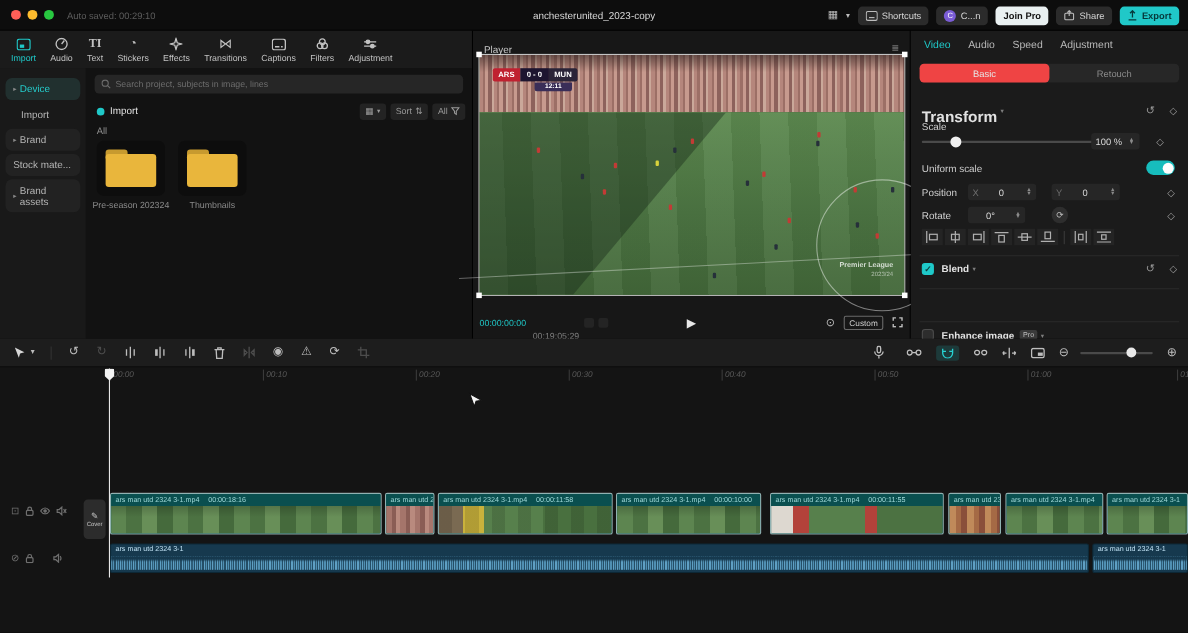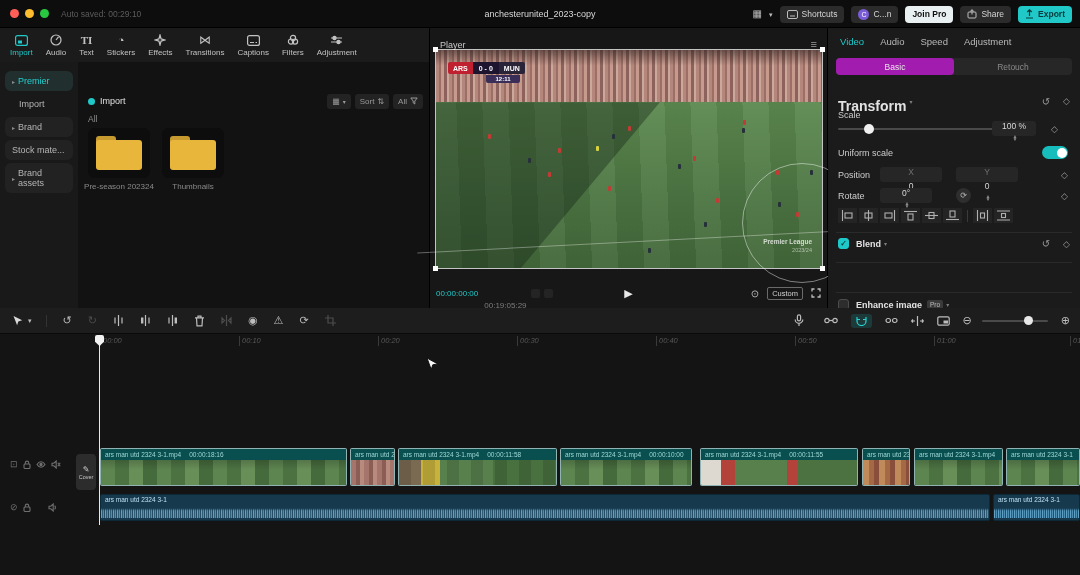--- a/index.html
+++ b/index.html
@@ -109,27 +109,27 @@
   #play-btn { position:absolute; left:50%; transform:translateX(-50%); color:#e8e8e8; font-size:11px; }
   #pc-right { margin-left:auto; display:flex; align-items:center; gap:8px; color:#bdbdbd; }
   #quality-chip { font-size:7.5px; border:1px solid #6a6a6a; border-radius:2px; padding:1px 4px; color:#cfcfcf; }
   .corner-ico svg { stroke:#bdbdbd; fill:none; stroke-width:1.3; }
 
   
   #props-tabs { height:26px; display:flex; align-items:center; gap:16px; padding-left:12px; font-size:9.5px; color:#b9b9b9; }
   #props-tabs .ptab.active { color:#1fc9c9; }
   #mode-seg { position:absolute; left:8px; right:8px; top:30px; height:17px; background:#272727; border-radius:4px; display:flex; }
   .seg { flex:1; display:flex; align-items:center; justify-content:center; font-size:8.5px; color:#8a8a8a; border-radius:4px; }
-  .seg.active { background:#a21caf; color:#e6e6e6; }
+  .seg.active { background:#ef4444; color:#e6e6e6; }
   .prop-label { font-size:9px; color:#cdcdcd; }
   .sec-title { font-size:14px; color:#e2e2e2; font-weight:bold;margin-top:10px; }
   .kf { color:#9a9a9a; font-size:9px; }
   .reset { color:#9a9a9a; font-size:10px; }
   .valbox { height:15px; background:#262626; border-radius:3px; display:flex; align-items:center;
-    padding:0 4px; font-size:8.5px; color:#d8d8d8; gap:4px;flex-direction:column; }
+    padding:0 4px; font-size:8.5px; color:#d8d8d8; gap:4px; }
   .stepper { display:flex; flex-direction:column; line-height:0.55; font-size:5px; color:#8a8a8a; margin-left:2px; }
   .axis { color:#6f6f6f; }
   #scale-slider { position:absolute; left:10px; top:7px; width:158px; height:2px; background:#4a4a4a; border-radius:1px; }
   #scale-thumb { position:absolute; left:26px; top:-4px; width:10px; height:10px; border-radius:50%; background:#f0f0f0; }
   .toggle { width:26px; height:13px; border-radius:7px; background:#17bdbd; position:relative; }
   .toggle .knob { position:absolute; right:1.5px; top:1.5px; width:10px; height:10px; border-radius:50%; background:#fff; }
   .checkbox { width:11px; height:11px; border-radius:3px; background:#2d2d2d; border:1px solid #4c4c4c;
     display:flex; align-items:center; justify-content:center; font-size:8px; color:#0b3c3c; }
   .checkbox.on { background:#1fc9c9; border-color:#1fc9c9; font-weight:bold; }
   .pro-badge { background:#3a3a3a; color:#bdbdbd; font-size:6.5px; border-radius:2px; padding:1px 3px; }
@@ -314,39 +314,48 @@
             </svg>
         </span>
         <span class="t-lab">Adjustment</span>
       </div>
     </div>
 
     <div id="media-body">
       <div id="media-sidebar">
         <div class="sb-item active">
           <span class="sb-caret">▸</span>
-          <span>Premier</span>
+          <span>Device</span>
         </div>
         <div class="sb-item plain" style="padding-left:14px">
           <span>Import</span>
         </div>
         <div class="sb-item">
           <span class="sb-caret">▸</span>
           <span>Brand</span>
         </div>
         <div class="sb-item">
           <span>Stock mate...</span>
         </div>
         <div class="sb-item">
           <span class="sb-caret">▸</span>
           <span>Brand assets</span>
         </div>
       </div>
 
       <div id="media-content">
+        <div id="search-bar">
+          <span>
+            <svg width="9" height="9" viewBox="0 0 9 9">
+                <circle cx="3.6" cy="3.6" r="2.8" stroke="#6d6d6d" fill="none"></circle>
+                <path d="M5.8 5.8L8.2 8.2" stroke="#6d6d6d"></path>
+              </svg>
+          </span>
+          <input type="text" placeholder="Search project, subjects in image, lines" style="">
+        </div>
 
         <div id="import-row">
           <span id="import-dot"></span>
           <span id="import-label">Import</span>
           <div id="view-controls">
             <div class="vc-box">
               <span>▦</span>
               <span style="font-size:6px">▾</span>
             </div>
             <div class="vc-box">

